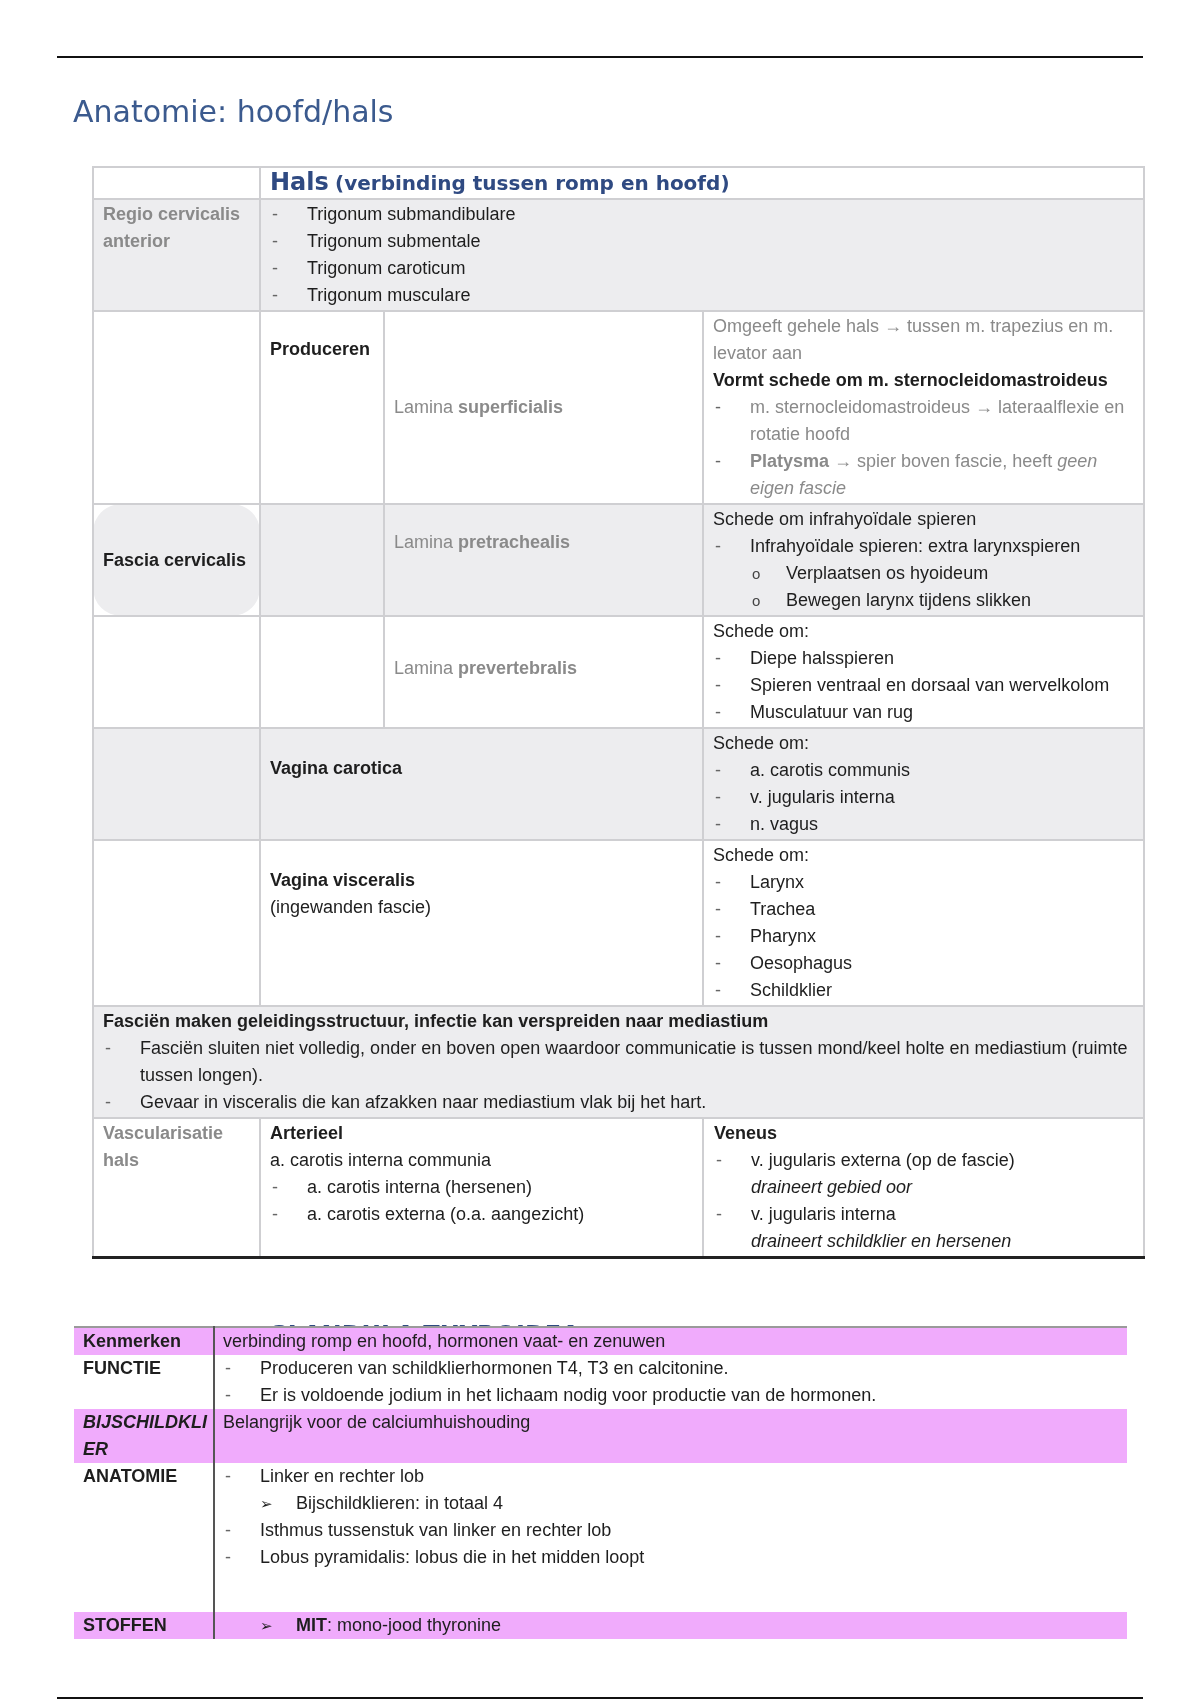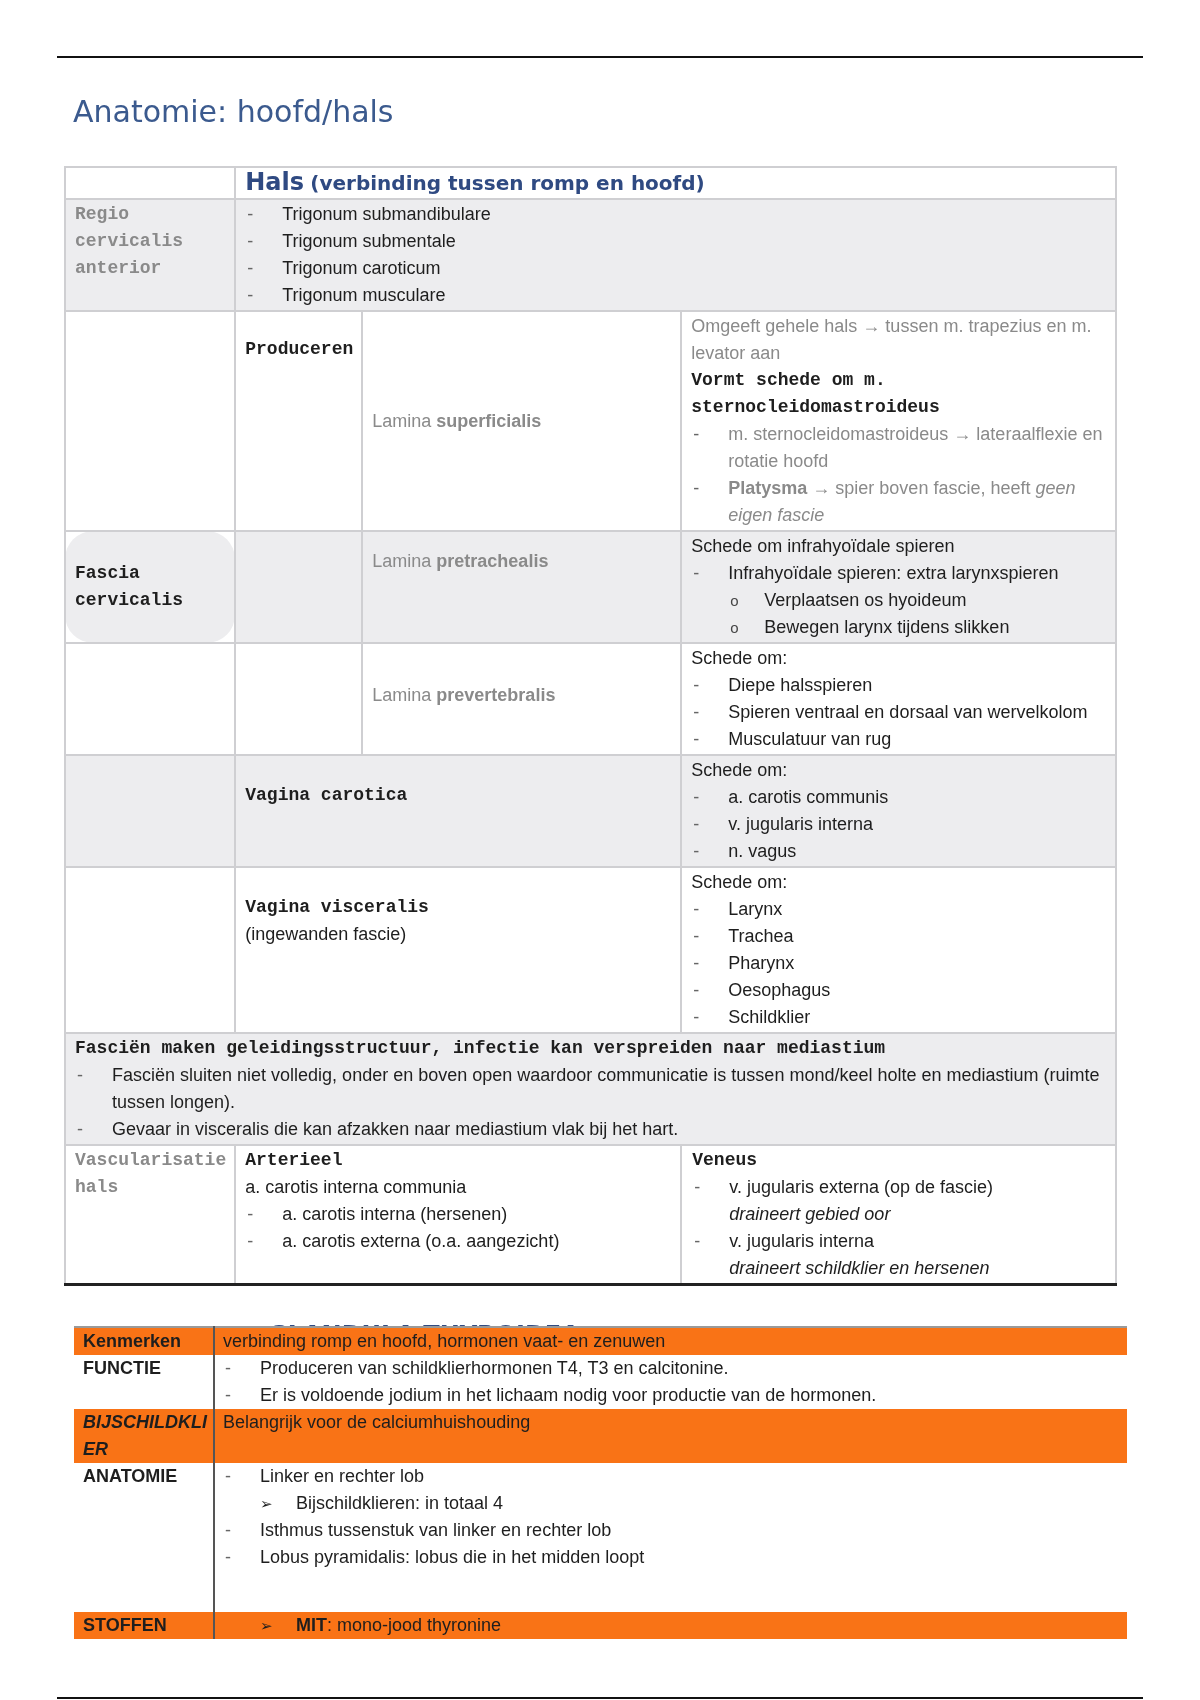--- a/index.html
+++ b/index.html
@@ -1,45 +1,45 @@
 <!DOCTYPE html>
 <html><head>
 <meta charset="utf-8">
 <style>
   html, body { margin: 0; padding: 0; background: #ffffff; }
   body { width: 1200px; height: 1700px; position: relative; font-family: "Liberation Sans", sans-serif; color: #1e1e1e; overflow: hidden; }
   .rule-top { position: absolute; left: 57px; top: 56px; width: 1086px; height: 2px; background: #111; }
   .rule-bottom { position: absolute; left: 57px; top: 1697px; width: 1086px; height: 2px; background: #111; }
   .page-title { position: absolute; left: 73px; top: 94px; font-family: "DejaVu Sans", sans-serif; font-size: 30px; color: #3b5a8e; }
   table { border-collapse: collapse; }
-  .t1 { position: absolute; left: 64px; top: 166px; width: 1053px; font-size: 18px; line-height: 27px; }
+  .t1 { position: absolute; left: 92px; top: 166px; width: 1053px; font-size: 18px; line-height: 27px; }
   .t1 td { border: 2px solid #cfcfd2; vertical-align: top; padding: 1px 8px 1px 9px; }
   .grey { background: #ededef; }
   .muted { color: #8a8a8a; }
-  .bold { font-weight: bold; font-family: Liberation Mono, monospace; }
+  .bold { font-weight: bold; }
   .hdr { font-family: "DejaVu Sans", sans-serif; font-weight: bold; color: #2f4a82; }
   .hdr .big { font-size: 24px; }
   .hdr .small { font-size: 20px; }
   ul.dash { list-style: none; margin: 0; padding: 0; }
   ul.dash li { position: relative; padding-left: 37px; }
   ul.dash li::before { content: "-"; position: absolute; left: 2px; color: #666; }
   ul.circ { list-style: none; margin: 0; padding: 0 0 0 37px; }
   ul.circ li { position: relative; padding-left: 36px; }
   ul.circ li::before { content: "o"; position: absolute; left: 2px; font-size: 15px; color: #444; }
   ul.arrow { list-style: none; margin: 0; padding: 0 0 0 37px; }
   ul.arrow li { position: relative; padding-left: 36px; }
   ul.arrow li::before { content: "\27A2"; position: absolute; left: 0; font-size: 15px; }
   .vcenter { vertical-align: middle !important; border-radius: 28px; }
   .t1 tr.bottomrow td { border-bottom: 3px solid #222; }
   .thyro-title { position: absolute; left: 268px; top: 1321px; font-family: "DejaVu Sans", sans-serif; font-weight: bold; color: #2f4a82; font-size: 24px; }
   .thyro-title .sub { font-size: 20px; }
   .t2 { position: absolute; left: 74px; top: 1326px; width: 1053px; font-size: 18px; line-height: 27px; border-top: 2px solid #9a9a9a; }
   .t2 td { vertical-align: top; padding: 0 6px 0 8px; }
   .t2 td.lab { width: 124px; font-weight: bold; border-right: 2px solid #555; padding-left: 9px; }
-  .t2 tr.shade td { background: #f97316; }
+  .t2 tr.shade td { background: #f0abfc; }
 </style>
 </head>
 <body>
 
 <div class="rule-top"></div>
 <div class="page-title">Anatomie: hoofd/hals</div>
 
 <table class="t1">
   <colgroup>
       <col style="width:167px">
@@ -73,21 +73,21 @@
       <div class="bold">Vormt schede om m. sternocleidomastroideus</div>
       <ul class="dash muted">
         <li>m. sternocleidomastroideus → lateraalflexie en rotatie hoofd</li>
         <li><b>Platysma</b><span> → spier boven fascie, heeft </span><i>geen eigen fascie</i></li>
       </ul>
     </td>
   </tr>
   <tr class="grey">
     <td class="bold vcenter">Fascia cervicalis</td>
     <td></td>
-    <td colspan="2" class="muted" style="padding-top:16px"><span>Lamina</span> <b>pretrachealis</b></td>
+    <td colspan="2" class="muted" style="padding-top:24px"><span>Lamina</span> <b>pretrachealis</b></td>
     <td>
       <div>Schede om infrahyoïdale spieren</div>
       <ul class="dash">
             <li>Infrahyoïdale spieren: extra larynxspieren</li>
           </ul>
       <ul class="circ">
         <li>Verplaatsen os hyoideum</li>
         <li>Bewegen larynx tijdens slikken</li>
       </ul>
     </td>

